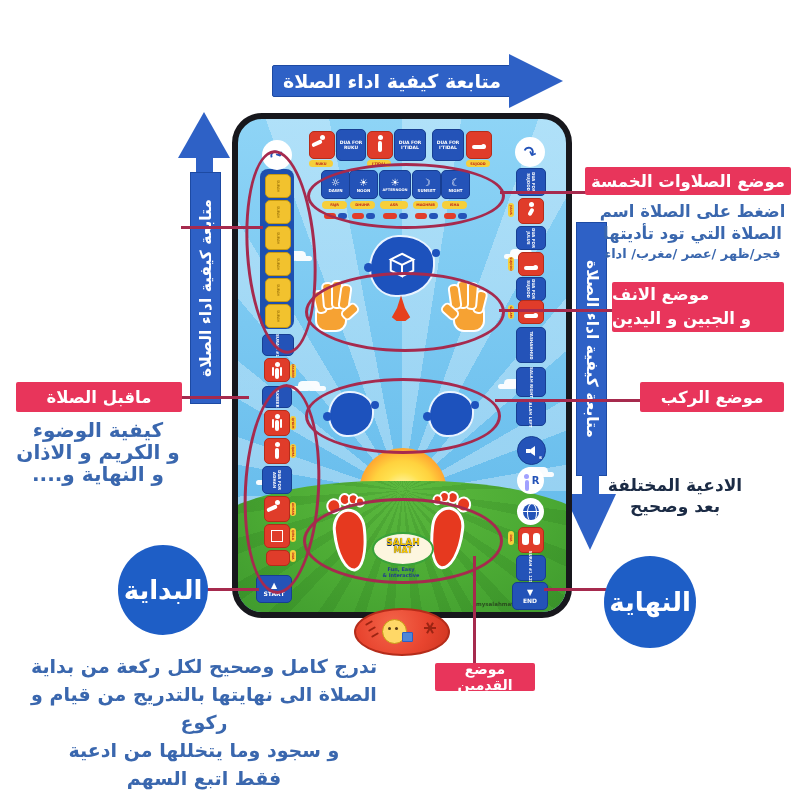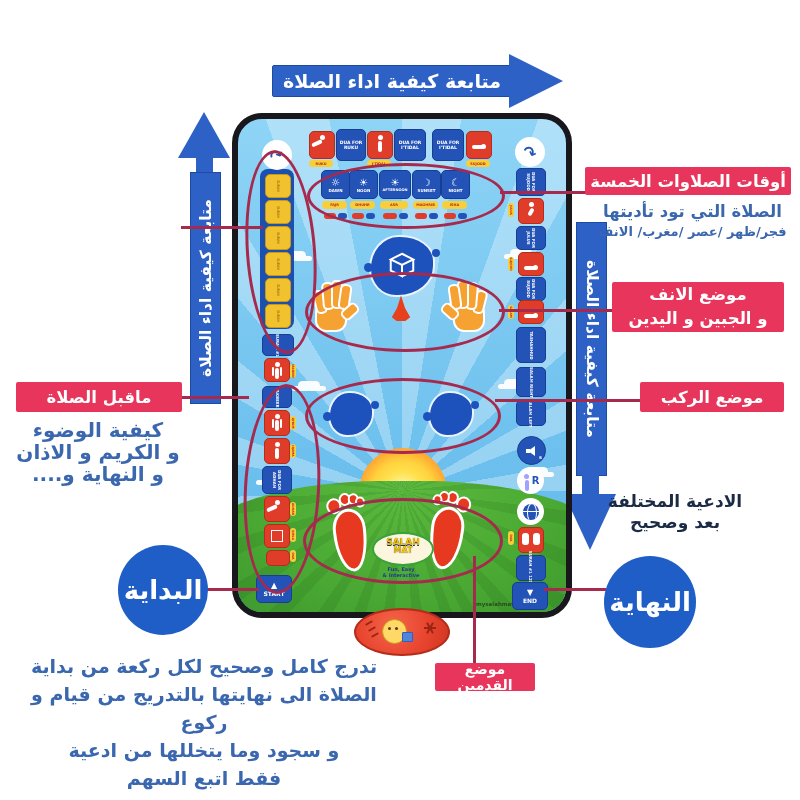--- a/index.html
+++ b/index.html
@@ -427,39 +427,40 @@
   <div class="abs stem-up"></div>
   <div class="abs bluebar vbar vbar-left">
       <span>متابعة كيفية اداء الصلاة</span>
     </div>
   <div class="abs bluebar vbar vbar-right">
       <span>متابعة كيفية اداء الصلاة</span>
     </div>
   <div class="abs stem-down"></div>
   <div class="abs tri tri-down"></div>
 
-  <div class="abs redbox" style="left:585px;top:167px;width:206px;height:28px;font-size:16.5px;">أوقات الصلاوات الخمسة</div>
-  <div class="abs redbox" style="left:612px;top:282px;width:172px;height:50px;font-size:16.5px;line-height:24px;flex-direction:column;">
+  <div class="abs redbox" style="left:585px;top:167px;width:206px;height:28px;font-size:16.5px;">موضع الصلاوات الخمسة</div>
+  <div class="abs redbox" style="left:612px;top:282px;width:172px;height:50px;font-size:16.5px;line-height:24px;flex-direction:column;align-items:flex-end;">
     <div>موضع الانف</div>
       <div>و الجبين و اليدين</div>
     </div>
   <div class="abs redbox" style="left:640px;top:382px;width:144px;height:30px;font-size:16.5px;">موضع الركب</div>
   <div class="abs redbox" style="left:16px;top:382px;width:166px;height:30px;font-size:16.5px;">ماقبل الصلاة</div>
   <div class="abs redbox" style="left:435px;top:663px;width:100px;height:28px;font-size:14px;">موضع القدمين</div>
 
   <div class="abs note" style="left:590px;top:201px;width:205px;font-size:16.5px;line-height:22px;">
+    <div>اضغط على الصلاة اسم</div>
     <div>الصلاة التي تود تأديتها</div>
-    <div style="font-size:13px;line-height:17px;">فجر/ظهر /عصر /مغرب/ الانف</div>
+    <div style="font-size:13px;line-height:17px;">فجر/ظهر /عصر /مغرب/ اداء</div>
   </div>
   <div class="abs note" style="left:12px;top:419px;width:172px;font-size:20px;line-height:22px;">
     <div>كيفية الوضوء</div>
     <div>و الكريم و الاذان</div>
     <div>و النهاية و....</div>
   </div>
-  <div class="abs note note-dark" style="left:586px;top:491px;width:178px;font-size:17px;line-height:21px;">
+  <div class="abs note note-dark" style="left:586px;top:475px;width:178px;font-size:17px;line-height:21px;">
     <div>الادعية المختلفة</div>
     <div>بعد وصحيح</div>
   </div>
   <div class="abs bluecircle" style="left:118px;top:545px;width:90px;height:90px;">البداية</div>
 
   <div class="abs note" style="left:8px;top:652px;width:392px;font-size:19px;line-height:28px;">
     <div>تدرج كامل وصحيح لكل ركعة من بداية</div>
     <div>الصلاة الى نهايتها بالتدريج من قيام و ركوع</div>
     <div>و سجود وما يتخللها من ادعية</div>
     <div>فقط اتبع السهم</div>

